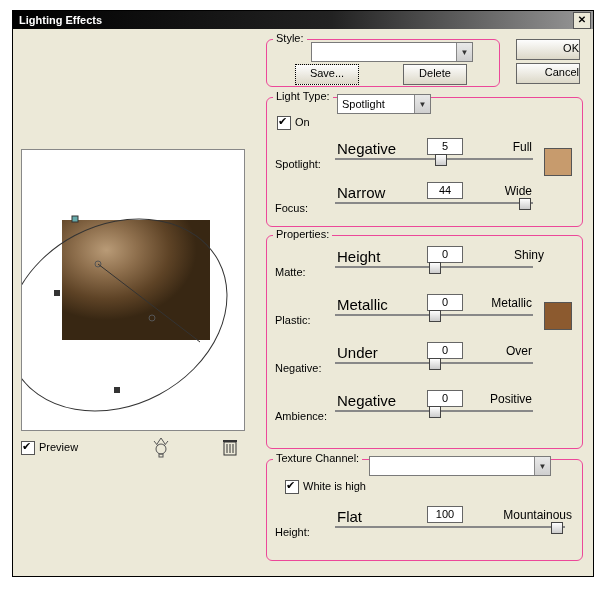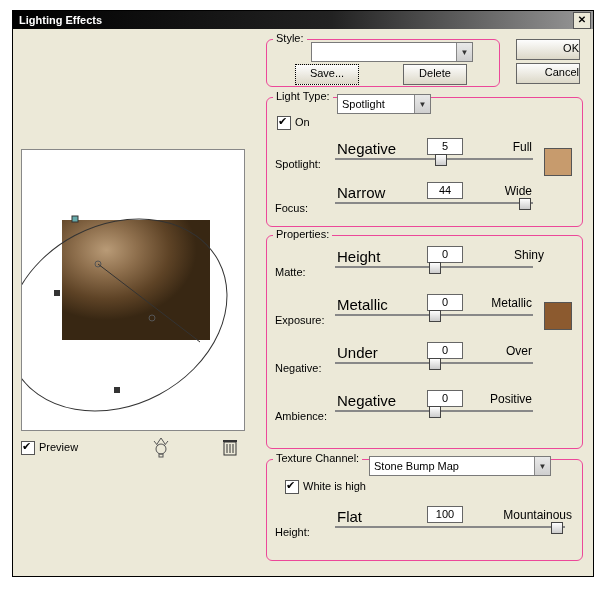--- a/index.html
+++ b/index.html
@@ -97,21 +97,21 @@
       <div class="row" style="top:12px">
         <span class="name">Matte:</span>
         <span class="minl" style="left:62px">Height</span>
         <span class="valbox" style="left:152px">0</span>
         <span class="maxl" style="right:30px">Shiny</span>
         <div class="track" style="left:60px;width:198px"></div>
         <div class="thumb" style="left:154px"></div>
       </div>
 
       <div class="row" style="top:60px">
-        <span class="name">Exposure:</span>
+        <span class="name">Plastic:</span>
         <span class="minl" style="left:62px">Metallic</span>
         <span class="valbox" style="left:152px">0</span>
         <span class="maxl" style="right:42px">Metallic</span>
         <div class="track" style="left:60px;width:198px"></div>
         <div class="thumb" style="left:154px"></div>
       </div>
 
       <div class="row" style="top:108px">
         <span class="name">Negative:</span>
         <span class="minl" style="left:62px">Under</span>
@@ -129,21 +129,20 @@
         <div class="track" style="left:60px;width:198px"></div>
         <div class="thumb" style="left:154px"></div>
       </div>
 
       <div class="swatch" style="position:absolute;right:10px;top:66px;background:#8c5a2f"></div>
     </div>
 
     <div class="grp" style="left:253px;top:430px;width:315px;height:100px">
       <span class="grp-label">Texture Channel:</span>
       <div class="drop" style="position:absolute;left:102px;top:-4px;width:180px">
-        <span class="val">Stone Bump Map</span>
         <span class="arrow">▼</span>
       </div>
       <span class="chk checked" style="position:absolute;left:18px;top:20px"></span>
       <span class="lbl" style="position:absolute;left:36px;top:20px">White is high</span>
 
       <div class="row" style="top:48px">
         <span class="name">Height:</span>
         <span class="minl" style="left:62px">Flat</span>
         <span class="valbox" style="left:152px">100</span>
         <span class="maxl" style="right:2px">Mountainous</span>

